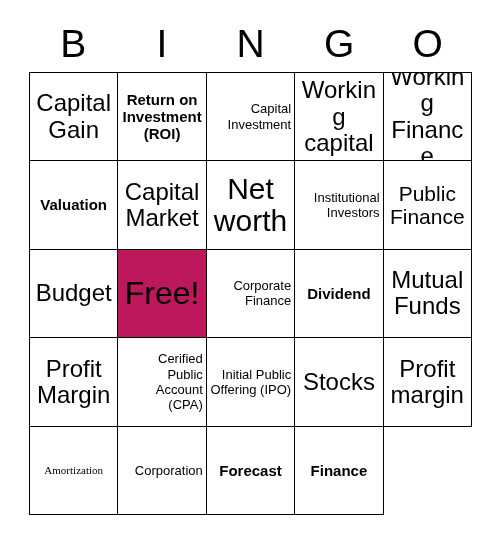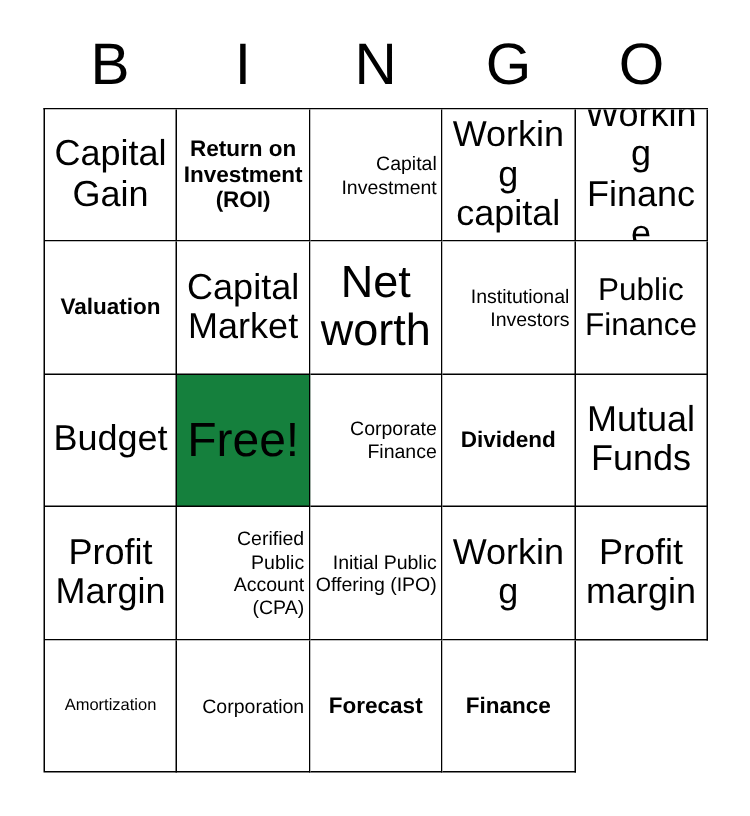--- a/index.html
+++ b/index.html
@@ -74,21 +74,21 @@
 
   .cell-text {
     display: block;
     width: 100%;
     line-height: 1.14;
     word-wrap: break-word;
     hyphens: none;
   }
 
   
-  .fs-xs  .cell-text { font-size: 11px;  line-height: 1.2; }
+  .fs-xs  .cell-text { font-size: 11px;  line-height: 1.2; font-family: Liberation Serif, serif; }
   .fs-s   .cell-text { font-size: 13px;  line-height: 1.18; text-align: right; }
   .fs-m   .cell-text { font-size: 15px;  line-height: 1.16; font-weight: bold; }
   .fs-l   .cell-text { font-size: 21px;  line-height: 1.12; }
   .fs-xl  .cell-text { font-size: 24px;  line-height: 1.1; }
   .fs-xxl .cell-text { font-size: 30px;  line-height: 1.08; }
 
   .cell.free {
     background: #F9E821;
   }
   .cell.free .cell-text {
@@ -136,21 +136,21 @@
       </div>
       <div class="cell fs-s">
         <span class="cell-text">Institutional Investors</span>
       </div>
       <div class="cell fs-l">
         <span class="cell-text">Public Finance</span>
       </div>
       <div class="cell fs-xl">
         <span class="cell-text">Budget</span>
       </div>
-      <div class="cell fs-xxl free" style="background: #15803d;">
+      <div class="cell fs-xxl free" style="background: #be185d;">
         <span class="cell-text">Free!</span>
       </div>
       <div class="cell fs-s">
         <span class="cell-text">Corporate Finance</span>
       </div>
       <div class="cell fs-m">
         <span class="cell-text">Dividend</span>
       </div>
       <div class="cell fs-xl">
         <span class="cell-text">Mutual Funds</span>
@@ -158,21 +158,21 @@
       <div class="cell fs-xl">
         <span class="cell-text">Profit Margin</span>
       </div>
       <div class="cell fs-s">
         <span class="cell-text">Cerified Public Account (CPA)</span>
       </div>
       <div class="cell fs-s">
         <span class="cell-text">Initial Public Offering (IPO)</span>
       </div>
       <div class="cell fs-xl">
-        <span class="cell-text">Working</span>
+        <span class="cell-text">Stocks</span>
       </div>
       <div class="cell fs-xl">
         <span class="cell-text">Profit margin</span>
       </div>
       <div class="cell fs-xs">
         <span class="cell-text">Amortization</span>
       </div>
       <div class="cell fs-s">
         <span class="cell-text">Corporation</span>
       </div>

